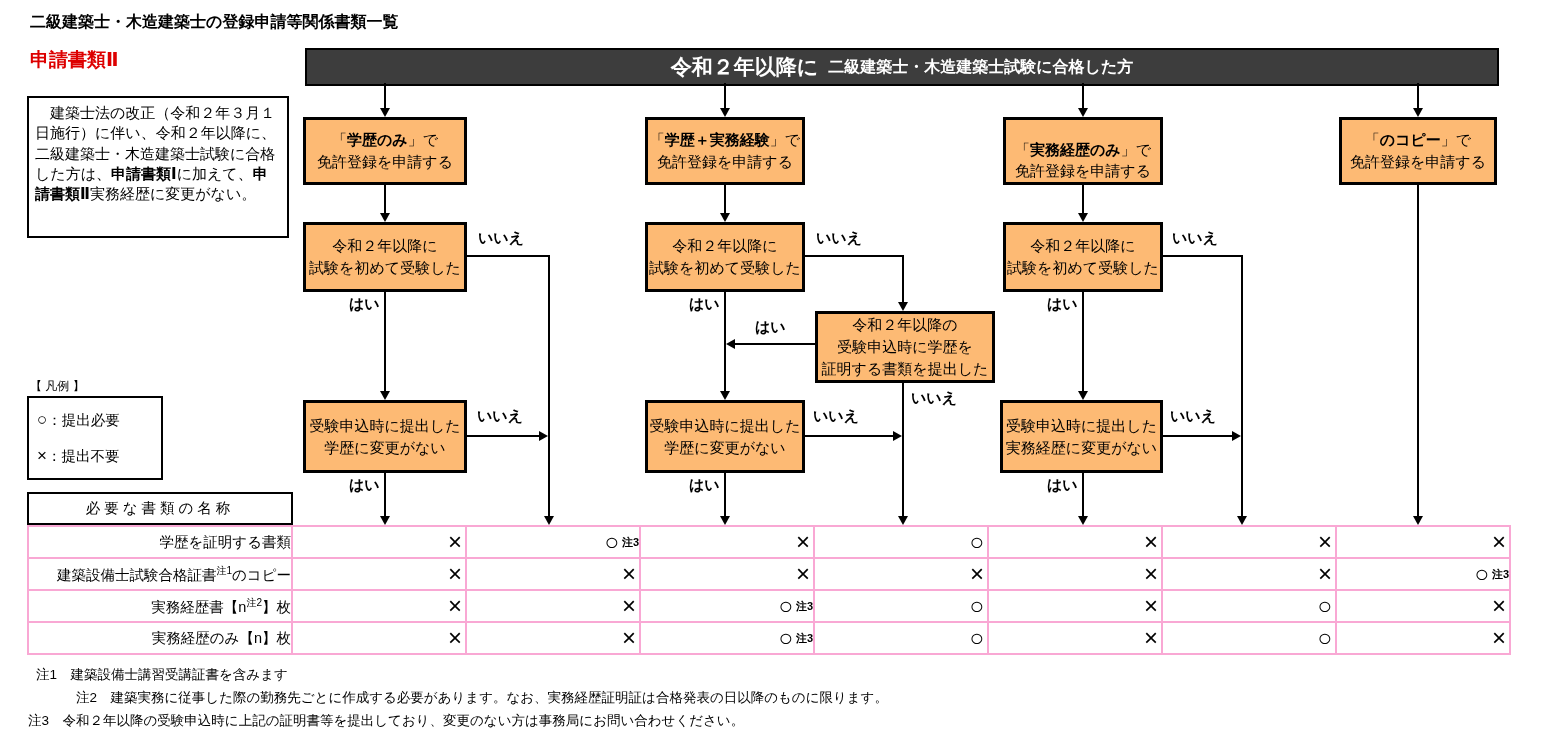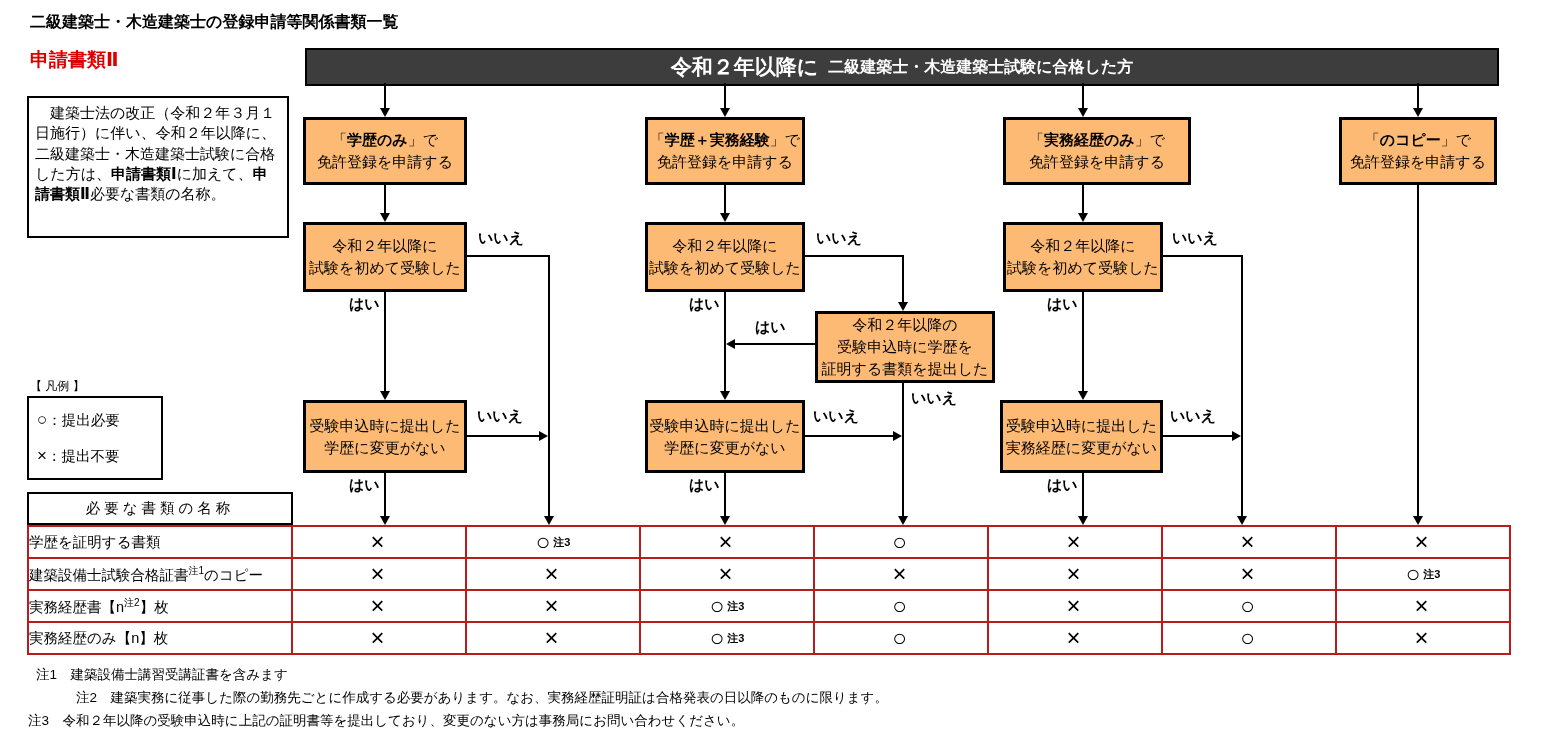--- a/index.html
+++ b/index.html
@@ -23,21 +23,21 @@
   .a-left{width:0;height:0;border-top:5px solid transparent;border-bottom:5px solid transparent;border-right:9px solid #000;}
   .yn{font-size:15px;font-weight:bold;}
   .legend-title{font-size:12px;}
   .legendbox{left:27px;top:396px;width:116px;height:72px;border:2px solid #000;display:flex;flex-direction:column;
              justify-content:space-around;padding:4px 8px;box-sizing:content-box;}
   .legend-line{font-size:14.5px;display:flex;align-items:center;}
   .legend-line .mk{font-size:17px;}
   .thead-box{left:27px;top:492px;width:262px;height:29px;border:2px solid #000;display:flex;align-items:center;
              justify-content:center;font-size:14.5px;letter-spacing:4px;box-sizing:content-box;}
   table.marks{position:absolute;left:27px;top:525px;border-collapse:collapse;table-layout:fixed;}
-  table.marks td{border:2px solid #b91c1c;height:30px;padding:0;}
+  table.marks td{border:2px solid #f9a8d4;height:30px;padding:0;text-align:right;}
   td.namecell{width:262px;font-size:14.5px;text-align:left;padding-left:4px;}
   td.namecell sup{font-size:10px;}
   td.mc{width:172px;text-align:center;vertical-align:middle;}
   .mark{font-size:24px;line-height:1;vertical-align:middle;}
   .cellnote{font-size:11px;font-weight:bold;vertical-align:middle;margin-left:3px;}
   .note-line{font-size:13.5px;}
 </style>
 </head>
 <body>
 
@@ -45,41 +45,41 @@
 
   <div class="abs page-title" style="left:30px;top:12px;">二級建築士・木造建築士の登録申請等関係書類一覧</div>
   <div class="abs doc-type" style="left:30px;top:47px;">申請書類Ⅱ</div>
 
   <div class="abs headerbar">
     <span class="big">令和２年以降に</span>
     <span class="small">二級建築士・木造建築士試験に合格した方</span>
   </div>
 
   <div class="abs introbox">
-    <span>　建築士法の改正（令和２年３月１日施行）に伴い、令和２年以降に、二級建築士・木造建築士試験に合格した方は、</span><b>申請書類Ⅰ</b><span>に加えて、</span><b>申請書類Ⅱ</b><span>必要な書類の名称。</span>
+    <span>　建築士法の改正（令和２年３月１日施行）に伴い、令和２年以降に、二級建築士・木造建築士試験に合格した方は、</span><b>申請書類Ⅰ</b><span>に加えて、</span><b>申請書類Ⅱ</b><span>実務経歴に変更がない。</span>
   </div>
 
   <div class="abs v" style="left:384px;top:83px;height:25px;"></div>
   <div class="abs a-down" style="left:380px;top:108px;"></div>
   <div class="abs v" style="left:724px;top:83px;height:25px;"></div>
   <div class="abs a-down" style="left:720px;top:108px;"></div>
   <div class="abs v" style="left:1082px;top:83px;height:25px;"></div>
   <div class="abs a-down" style="left:1078px;top:108px;"></div>
   <div class="abs v" style="left:1417px;top:83px;height:25px;"></div>
   <div class="abs a-down" style="left:1413px;top:108px;"></div>
 
   <div class="abs fbox" style="left:303px;top:117px;width:164px;height:68px;">
     <div><span>「</span><b>学歴のみ</b><span>」で</span></div>
     <div>免許登録を申請する</div>
   </div>
   <div class="abs fbox" style="left:645px;top:117px;width:160px;height:68px;">
     <div><span>「</span><b>学歴＋実務経験</b><span>」で</span></div>
     <div>免許登録を申請する</div>
   </div>
-  <div class="abs fbox" style="left:1003px;top:117px;width:188px;height:68px;">
+  <div class="abs fbox" style="left:1003px;top:117px;width:160px;height:68px;justify-content:flex-end;">
     <div><span>「</span><b>実務経歴のみ</b><span>」で</span></div>
     <div>免許登録を申請する</div>
   </div>
   <div class="abs fbox" style="left:1339px;top:117px;width:158px;height:68px;">
     <div><span>「</span><b>のコピー</b><span>」で</span></div>
     <div>免許登録を申請する</div>
   </div>
 
   <div class="abs v" style="left:384px;top:185px;height:28px;"></div>
   <div class="abs a-down" style="left:380px;top:213px;"></div>

